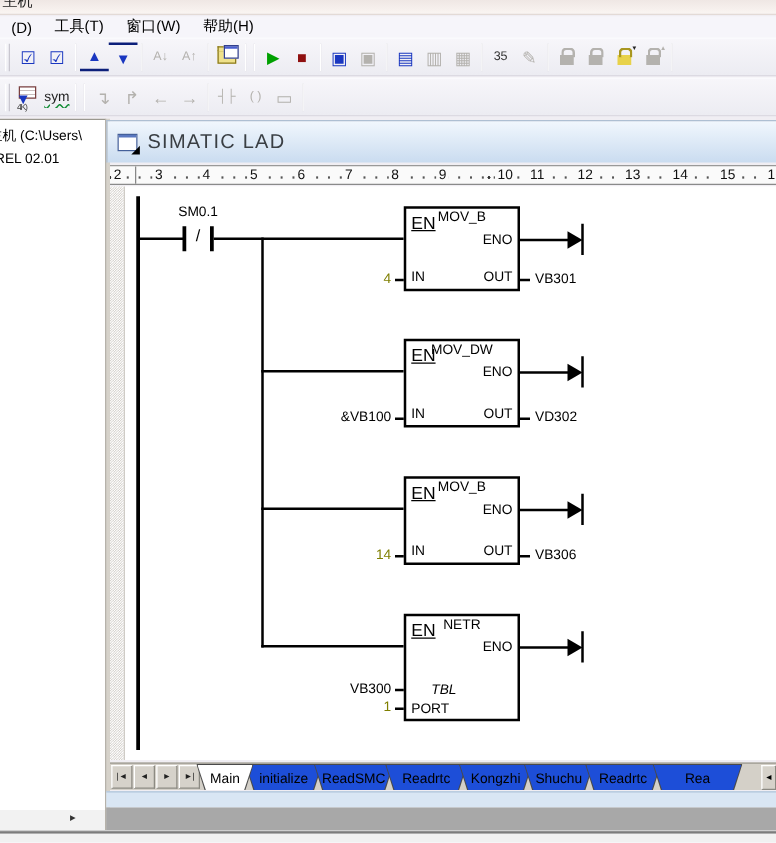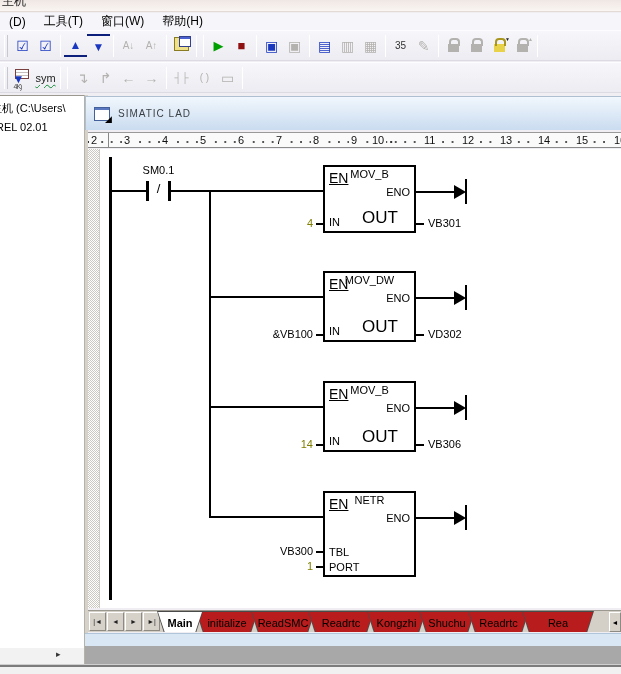--- a/index.html
+++ b/index.html
@@ -57,21 +57,21 @@
   .lp-scroll span { position:absolute; left:56px; top:1px; font-size:9px; color:#333; }
   .splitter { position:absolute; left:84px; top:95px; width:4px; height:569px; background:#d6d2ca; border-left:1px solid #b6b2aa; }
 
   
   .doc-title { position:absolute; left:85px; top:96px; width:536px; height:34px;
     background:linear-gradient(#f1f7fd,#cadcf0); border-left:1px solid #aebfd2; border-top:1px solid #aebfd2;
     display:flex; align-items:center; }
   .doc-ico { width:16px; height:14px; margin-left:8px; position:relative;
     background:#fff; border:1px solid #44609a; box-shadow:inset 0 2px 0 #5a78c0; }
   .doc-ico i { position:absolute; right:-3px; bottom:-4px; font-style:normal; font-size:9px; color:#000; }
-  .doc-title .t { margin-left:8px; font-size:10px; color:#3a3f44; letter-spacing:1px; }
+  .doc-title .t { margin-left:8px; font-size:16px; color:#3a3f44; letter-spacing:1px; }
 
   .ruler { position:absolute; left:88px; top:132px; width:533px; height:16px; background:#fafafa;
     border-top:1px solid #999; border-bottom:1px solid #8a8a8a; overflow:hidden;
     background-image:
       radial-gradient(circle,#333 1.1px,transparent 1.3px),
       radial-gradient(circle,#555 0.8px,transparent 1px);
     background-size:37.9px 10px, 9.475px 10px;
     background-position:19px 4px, 0px 4px;
     background-repeat:repeat-x; }
   .ruler span { position:absolute; top:1px; font-size:11px; background:#fafafa; padding:0 2px; color:#111; }
@@ -85,38 +85,38 @@
     background-size:2px 2px; background-position:0 0,1px 1px; }
   .wire { position:absolute; background:#000; }
   .lad-label { position:absolute; font-size:11px; white-space:nowrap; }
   .olive { color:#7f7f00; }
   .rlab { width:70px; text-align:right; }
   .block { position:absolute; left:235px; width:93px; border:2px solid #000; background:#fff; }
   .block .bt { position:absolute; top:1px; left:0; width:100%; text-align:center; font-size:11px; }
   .block .en  { position:absolute; left:4px;  top:3px;   font-size:14px;text-decoration:underline; }
   .block .eno { position:absolute; right:4px; top:19px;   font-size:11px; }
   .block .in  { position:absolute; left:4px;  bottom:3px; font-size:11px; }
-  .block .out { position:absolute; right:16px; bottom:3px; font-size:17px; }
-  .block .tbl { position:absolute; left:4px;  top:53px;   font-size:11px; }
+  .block .out { position:absolute; right:4px; bottom:3px; font-size:11px; }
+  .block .tbl { position:absolute; left:20px;  top:53px;   font-size:11px;font-style:italic; }
   .block .port{ position:absolute; left:4px;  bottom:2px; font-size:11px; }
   .cont { position:absolute; left:328px; width:58px; height:28px; }
 
   
   .tabbar { position:absolute; left:88px; top:610px; width:533px; height:22px; background:#d4d0c8;
     border-top:1px solid #9a988f; overflow:hidden; }
   .tnav { position:absolute; top:1px; width:17px; height:19px; background:#d6d2ca;
     border:1px solid #8c8a82; border-top-color:#fff; border-left-color:#fff;
     font-size:7px; display:flex; align-items:center; justify-content:center; color:#222; }
   .tabs { position:absolute; left:76px; top:0; height:22px; display:flex; }
   .tab { position:relative; height:22px; margin-left:-7px;
     clip-path:polygon(0 0,100% 0,calc(100% - 7px) 100%,7px 100%); background:#4a4a4a; }
   .tab .inner { position:absolute; left:1px; right:1px; top:1px; bottom:0;
     clip-path:polygon(0 0,100% 0,calc(100% - 7px) 100%,7px 100%);
-    background:#b91c1c; display:flex; align-items:center; justify-content:center; font-size:11px; }
-  .tab.active { z-index:5; } .tab.active .inner { background:#fff; font-weight:bold; }
+    background:#1d4ed8; display:flex; align-items:center; justify-content:center; font-size:11px; }
+  .tab.active { z-index:5; } .tab.active .inner { background:#fff; font-weight:normal; }
   .tscroll { position:absolute; right:0; top:1px; width:12px; height:20px; background:#d6d2ca;
     border:1px solid #8c8a82; border-top-color:#fff; border-left-color:#fff;
     font-size:7px; display:flex; align-items:center; justify-content:center; }
 
   .doc-bottom { position:absolute; left:85px; top:633px; width:536px; height:13px; background:#d9e6f4; border-top:1px solid #b0c4da; }
   .mdi-grey { position:absolute; left:85px; top:646px; width:536px; height:18px; background:#a8a8a8; }
   .app-line { position:absolute; left:0; top:664px; width:621px; height:3px; background:#7c7c7c; border-top:1px solid #cfcfcf; }
   .app-bottom { position:absolute; left:0; top:667px; width:621px; height:7px; background:#f1f1f1; }
 </style>
 </head>
@@ -223,21 +223,21 @@
 <div class="ruler">
   <span class="rdiv"></span>
   <span style="left:1px">2</span>
   <span style="left:34px">3</span>
   <span style="left:72px">4</span>
   <span style="left:110px">5</span>
   <span style="left:148px">6</span>
   <span style="left:186px">7</span>
   <span style="left:223px">8</span>
   <span style="left:261px">9</span>
-  <span style="left:282px">10</span>
+  <span style="left:308px">10</span>
   <span style="left:334px">11</span>
   <span style="left:372px">12</span>
   <span style="left:410px">13</span>
   <span style="left:448px">14</span>
   <span style="left:486px">15</span>
   <span style="left:524px">16</span>
 </div>
 
 <div class="canvas">
   <div class="gutter"></div>

